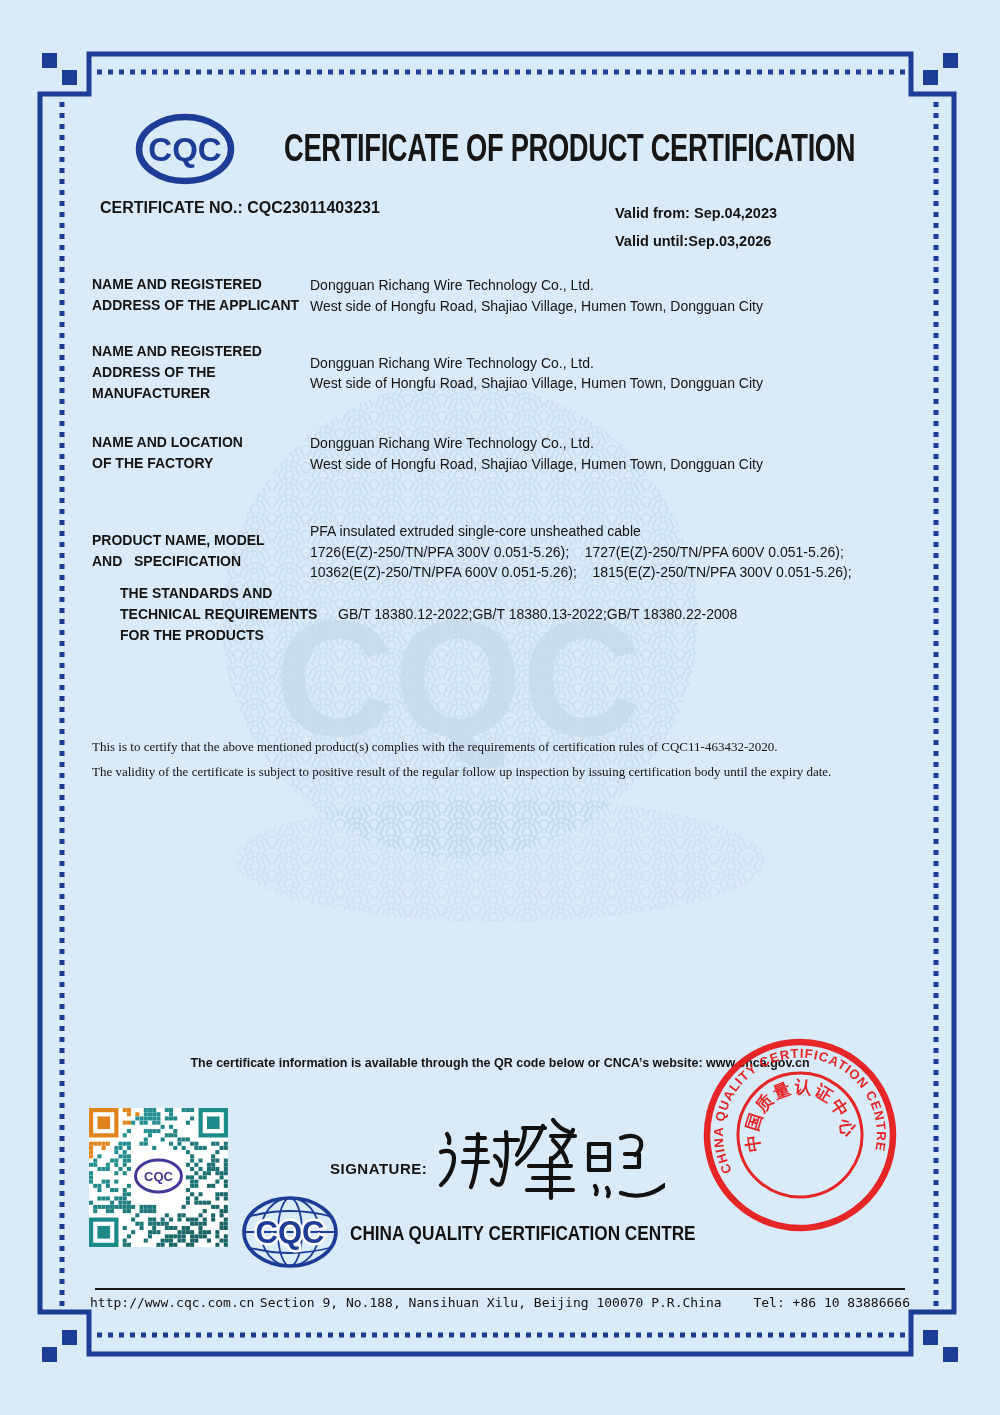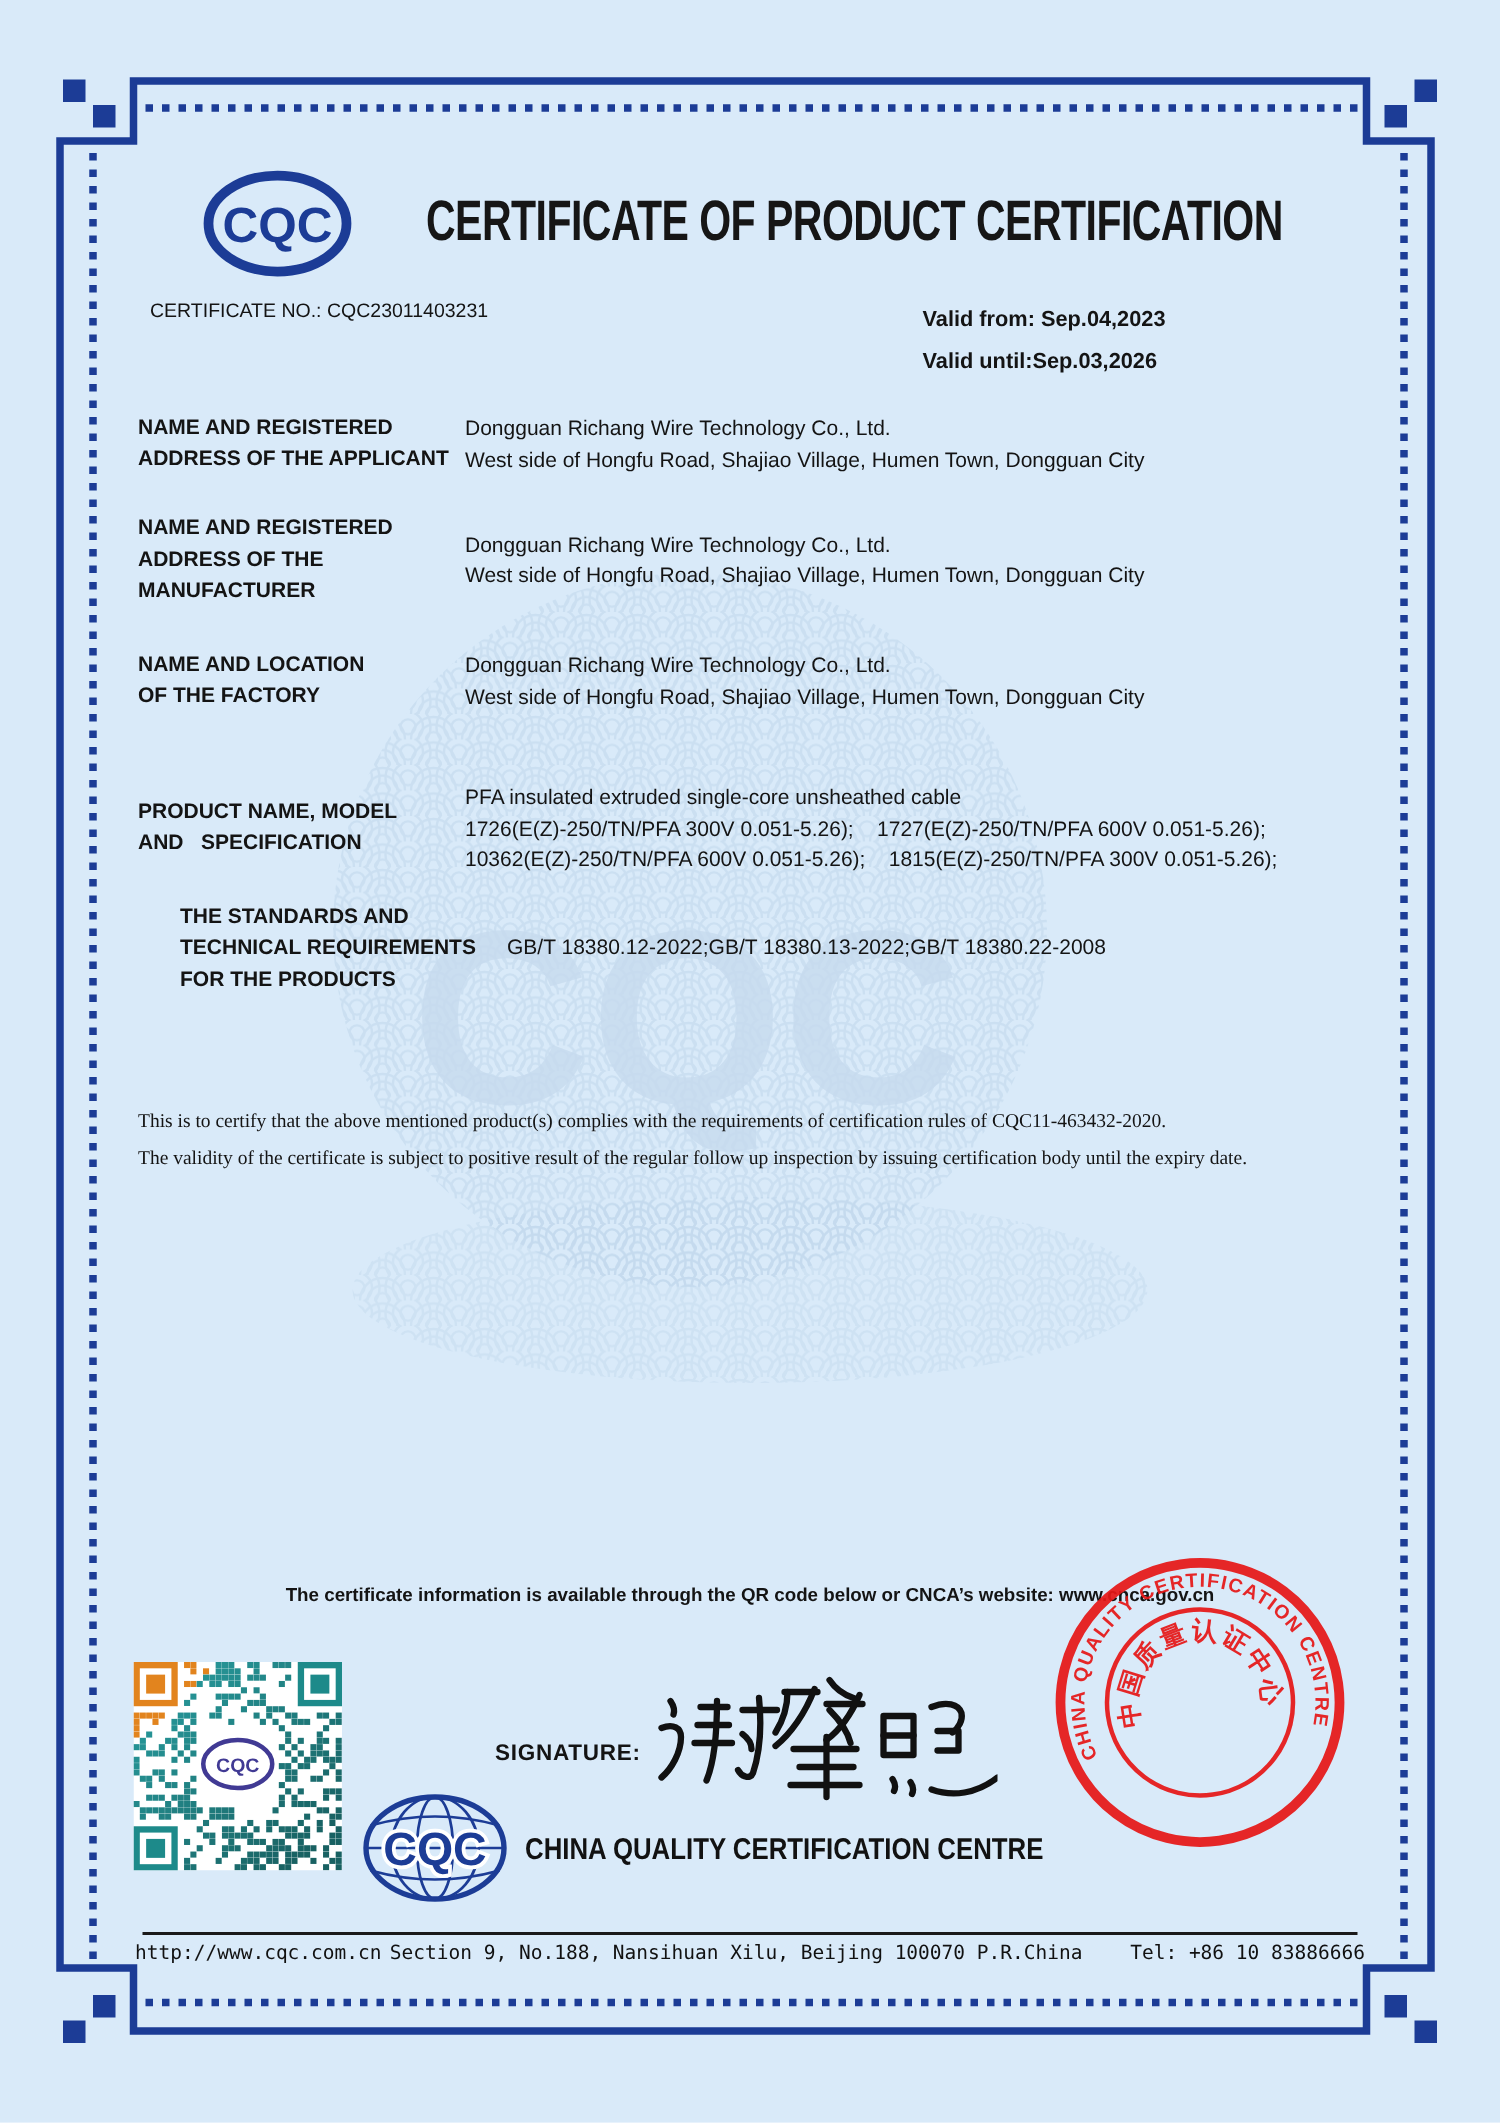--- a/index.html
+++ b/index.html
@@ -11,34 +11,34 @@
   .abs{position:absolute;}
   svg{display:block;}
 
   
   .title{
     left:284px; top:127px; font-size:38px; font-weight:700; white-space:nowrap;
     letter-spacing:-0.5px; transform:scaleX(0.72); transform-origin:left top; color:#161616;
   }
 
   
-  .certno{left:100px; top:199px; font-size:13px; font-weight:400; white-space:nowrap;}
+  .certno{left:100px; top:199px; font-size:16px; font-weight:700; white-space:nowrap;}
   .validity{left:615px; top:199px; font-size:14.5px; line-height:28px; white-space:nowrap;}
   .validity b{font-weight:700;}
   .validity .val{font-weight:600;text-align:center;}
 
   
   .fields{left:92px; top:274px; width:830px;}
   .field-row{display:flex; align-items:center;}
   .f-label{width:218px; flex:0 0 218px; font-size:14px; font-weight:700; line-height:21px; white-space:pre-line;}
   .f-value{flex:1; font-size:14px; font-weight:400; line-height:20.5px; white-space:pre-line; padding-top:1px;}
   .field-row:nth-child(1){margin-bottom:25px;}
   .field-row:nth-child(2){margin-bottom:28px;}
   .field-row:nth-child(3){margin-bottom:46px;}
-  .field-row:nth-child(4){margin-bottom:17px;}
+  .field-row:nth-child(4){}
   .field-row:nth-child(5){margin-bottom:22px;margin-left:28px;}
 
   .statements{left:92px; top:735px; width:860px; font-size:13px; line-height:24.5px;font-family:Liberation Serif, serif;}
   .statements div{white-space:nowrap;}
 
   .qr-notice{left:0; top:1056px; width:1000px; text-align:center; font-size:12.5px; font-weight:600;}
 
   .sig-label{left:330px; top:1160px; font-size:15px; font-weight:700; letter-spacing:0.5px;}
   .issuer-name{
     left:350px; top:1222px; font-size:20px; font-weight:700; white-space:nowrap;

